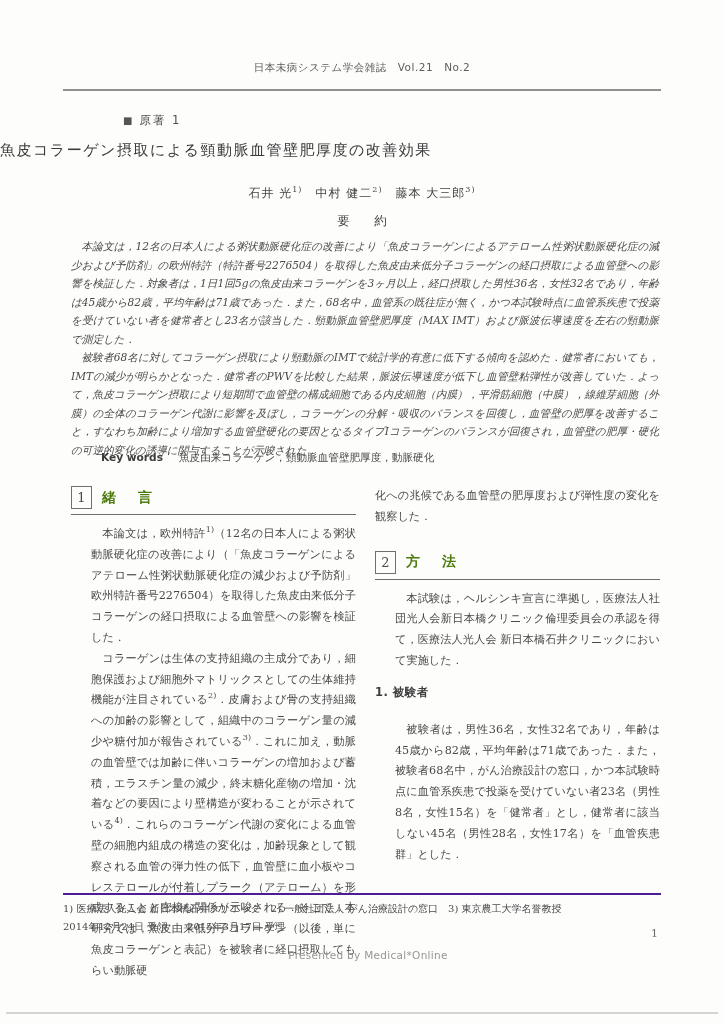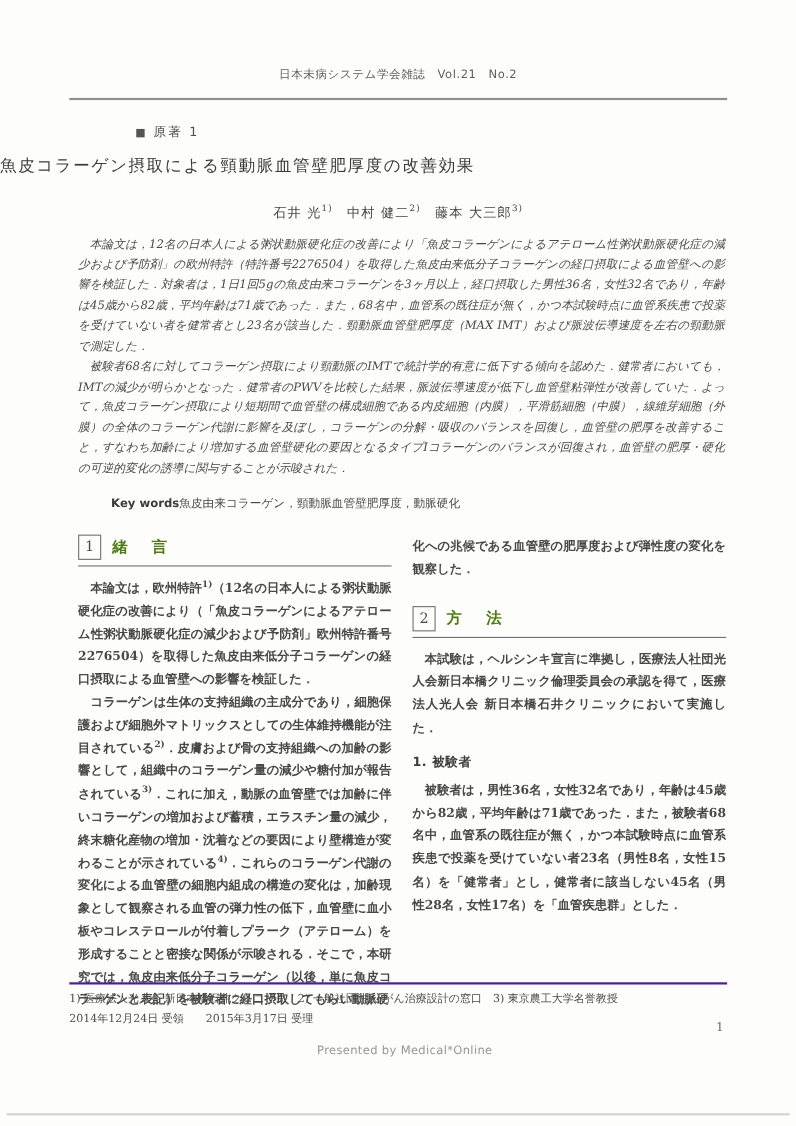--- a/index.html
+++ b/index.html
@@ -47,21 +47,21 @@
   .abstract p{
     margin:0;font-size:10.6px;line-height:18.5px;
     text-align:justify;text-indent:1em;color:#484848;font-style:italic;
   }
   .keywords{
     position:absolute;top:451px;left:101px;right:65px;
     font-size:10.6px;color:#484848;
   }
   .keywords .kw-label{
     font-family:"DejaVu Sans","Liberation Sans",sans-serif;
-    font-weight:bold;font-size:10.6px;color:#3c3c3c;
+    font-weight:bold;font-size:10.6px;color:#3c3c3c;margin-right:16px;
   }
   .columns{
     position:absolute;top:486px;left:71px;right:64px;
     display:flex;gap:19px;
   }
   .col{flex:1 1 0;min-width:0;}
   .sec-header{
     display:flex;align-items:center;gap:10px;
     border-bottom:1.5px solid #6e6e6e;
     padding-bottom:5px;margin:0 0 9px 0;
@@ -71,29 +71,29 @@
     border:1.5px solid #707070;
     display:flex;align-items:center;justify-content:center;
     font-size:13px;color:#4a4a4a;background:transparent;
   }
   .sec-title{
     font-family:"DejaVu Sans","Liberation Sans",sans-serif;
     font-weight:bold;font-size:14px;letter-spacing:4px;color:#4d7c0f;
   }
   .col p{
     margin:0;font-size:11.2px;line-height:20.8px;
-    text-align:justify;color:#484848;font-weight:bold;
+    text-align:justify;color:#484848;
   }
-  .col p.indent{text-indent:1em;}
+  .col p.indent{text-indent:1em;margin-left:20px;}
   .col p sup{font-size:8px;line-height:0;}
   .sec2{margin-top:23px;}
   .subheading{
     font-family:"DejaVu Sans","Liberation Sans",sans-serif;
     font-weight:bold;font-size:11.5px;color:#3d3d3d;
-    margin:13px 0 8px 0;letter-spacing:0.5px;
+    margin:13px 0 20px 0;letter-spacing:0.5px;
   }
   .footnote{
     position:absolute;top:893px;left:63px;right:63px;
     border-top:2px solid #4c1d95;
     padding-top:5px;
     font-size:10px;line-height:17.5px;color:#4b4b4b;
   }
   .footnote p{margin:0;}
   .page-number{
     position:absolute;top:927px;right:66px;
@@ -121,20 +121,21 @@
 
   <div class="article-label">
     <span class="bullet">■</span><span>原著 1</span>
   </div>
 
   <h1 class="paper-title" style="margin:0;">魚皮コラーゲン摂取による頸動脈血管壁肥厚度の改善効果</h1>
 
   <div class="authors">石井 光<sup>1)</sup>　中村 健二<sup>2)</sup>　藤本 大三郎<sup>3)</sup></div>
 
   <div class="abstract">
+    <div class="abstract-heading">要　約</div>
     <p>本論文は，12名の日本人による粥状動脈硬化症の改善により「魚皮コラーゲンによるアテローム性粥状動脈硬化症の減少および予防剤」の欧州特許（特許番号2276504）を取得した魚皮由来低分子コラーゲンの経口摂取による血管壁への影響を検証した．対象者は，1日1回5gの魚皮由来コラーゲンを3ヶ月以上，経口摂取した男性36名，女性32名であり，年齢は45歳から82歳，平均年齢は71歳であった．また，68名中，血管系の既往症が無く，かつ本試験時点に血管系疾患で投薬を受けていない者を健常者とし23名が該当した．頸動脈血管壁肥厚度（MAX IMT）および脈波伝導速度を左右の頸動脈で測定した．</p>
     <p>被験者68名に対してコラーゲン摂取により頸動脈のIMTで統計学的有意に低下する傾向を認めた．健常者においても，IMTの減少が明らかとなった．健常者のPWVを比較した結果，脈波伝導速度が低下し血管壁粘弾性が改善していた．よって，魚皮コラーゲン摂取により短期間で血管壁の構成細胞である内皮細胞（内膜），平滑筋細胞（中膜），線維芽細胞（外膜）の全体のコラーゲン代謝に影響を及ぼし，コラーゲンの分解・吸収のバランスを回復し，血管壁の肥厚を改善すること，すなわち加齢により増加する血管壁硬化の要因となるタイプIコラーゲンのバランスが回復され，血管壁の肥厚・硬化の可逆的変化の誘導に関与することが示唆された．</p>
   </div>
 
   <div class="keywords">
     <span class="kw-label">Key words</span><span>魚皮由来コラーゲン，頸動脈血管壁肥厚度，動脈硬化</span>
   </div>
 
   <div class="columns">
 
@@ -148,21 +149,21 @@
     </div>
 
     <div class="col">
       <p>化への兆候である血管壁の肥厚度および弾性度の変化を観察した．</p>
       <div class="sec-header sec2">
         <span class="sec-num">2</span>
         <span class="sec-title">方　法</span>
       </div>
       <p class="indent">本試験は，ヘルシンキ宣言に準拠し，医療法人社団光人会新日本橋クリニック倫理委員会の承認を得て，医療法人光人会 新日本橋石井クリニックにおいて実施した．</p>
       <div class="subheading">1. 被験者</div>
-      <p class="indent">被験者は，男性36名，女性32名であり，年齢は45歳から82歳，平均年齢は71歳であった．また，被験者68名中，血管系の既往症が無く，かつ本試験時点に血管系疾患で投薬を受けていない者23名（男性8名，女性15名）を「健常者」とし，健常者に該当しない45名（男性28名，女性17名）を「血管疾患群」とした．</p>
+      <p class="indent">被験者は，男性36名，女性32名であり，年齢は45歳から82歳，平均年齢は71歳であった．また，被験者68名中，がん治療設計の窓口，かつ本試験時点に血管系疾患で投薬を受けていない者23名（男性8名，女性15名）を「健常者」とし，健常者に該当しない45名（男性28名，女性17名）を「血管疾患群」とした．</p>
     </div>
 
   </div>
 
   <div class="footnote">
     <p>1) 医療法人光人会 新日本橋石井クリニック　2) 一般社団法人 がん治療設計の窓口　3) 東京農工大学名誉教授</p>
     <p>2014年12月24日 受領　　2015年3月17日 受理</p>
   </div>
 
   <div class="page-number">1</div>

